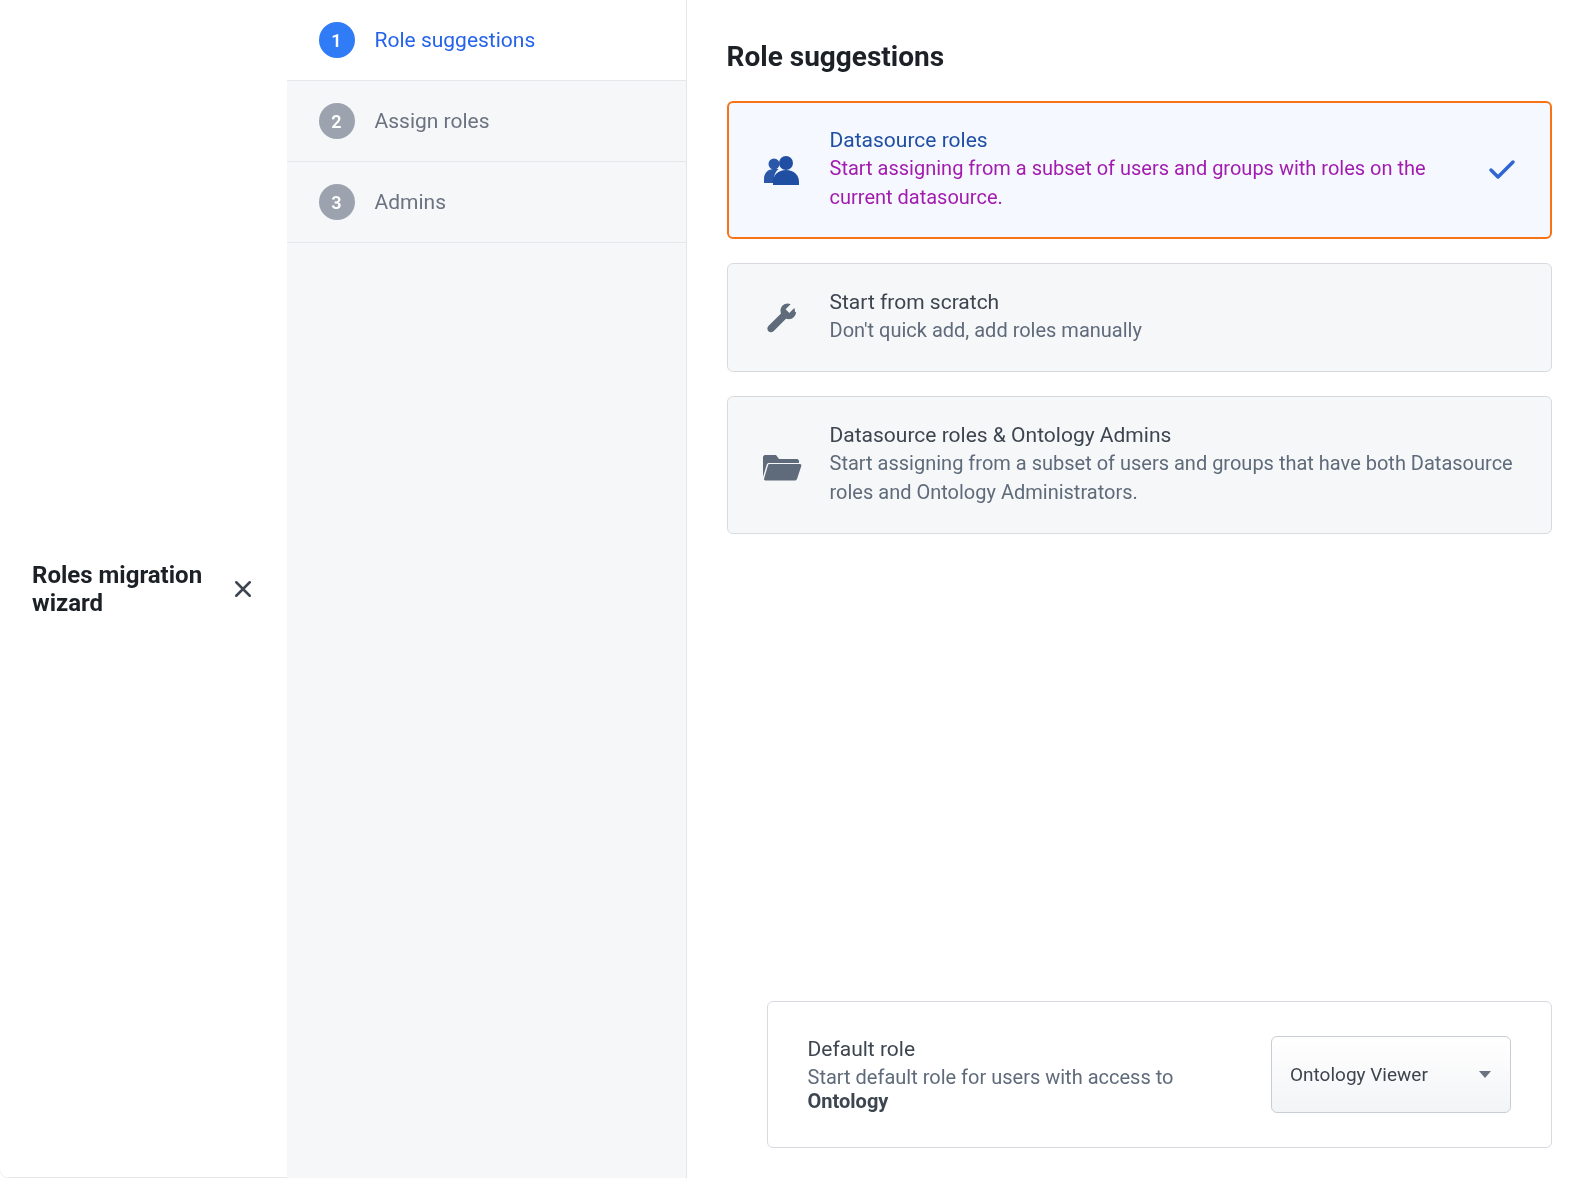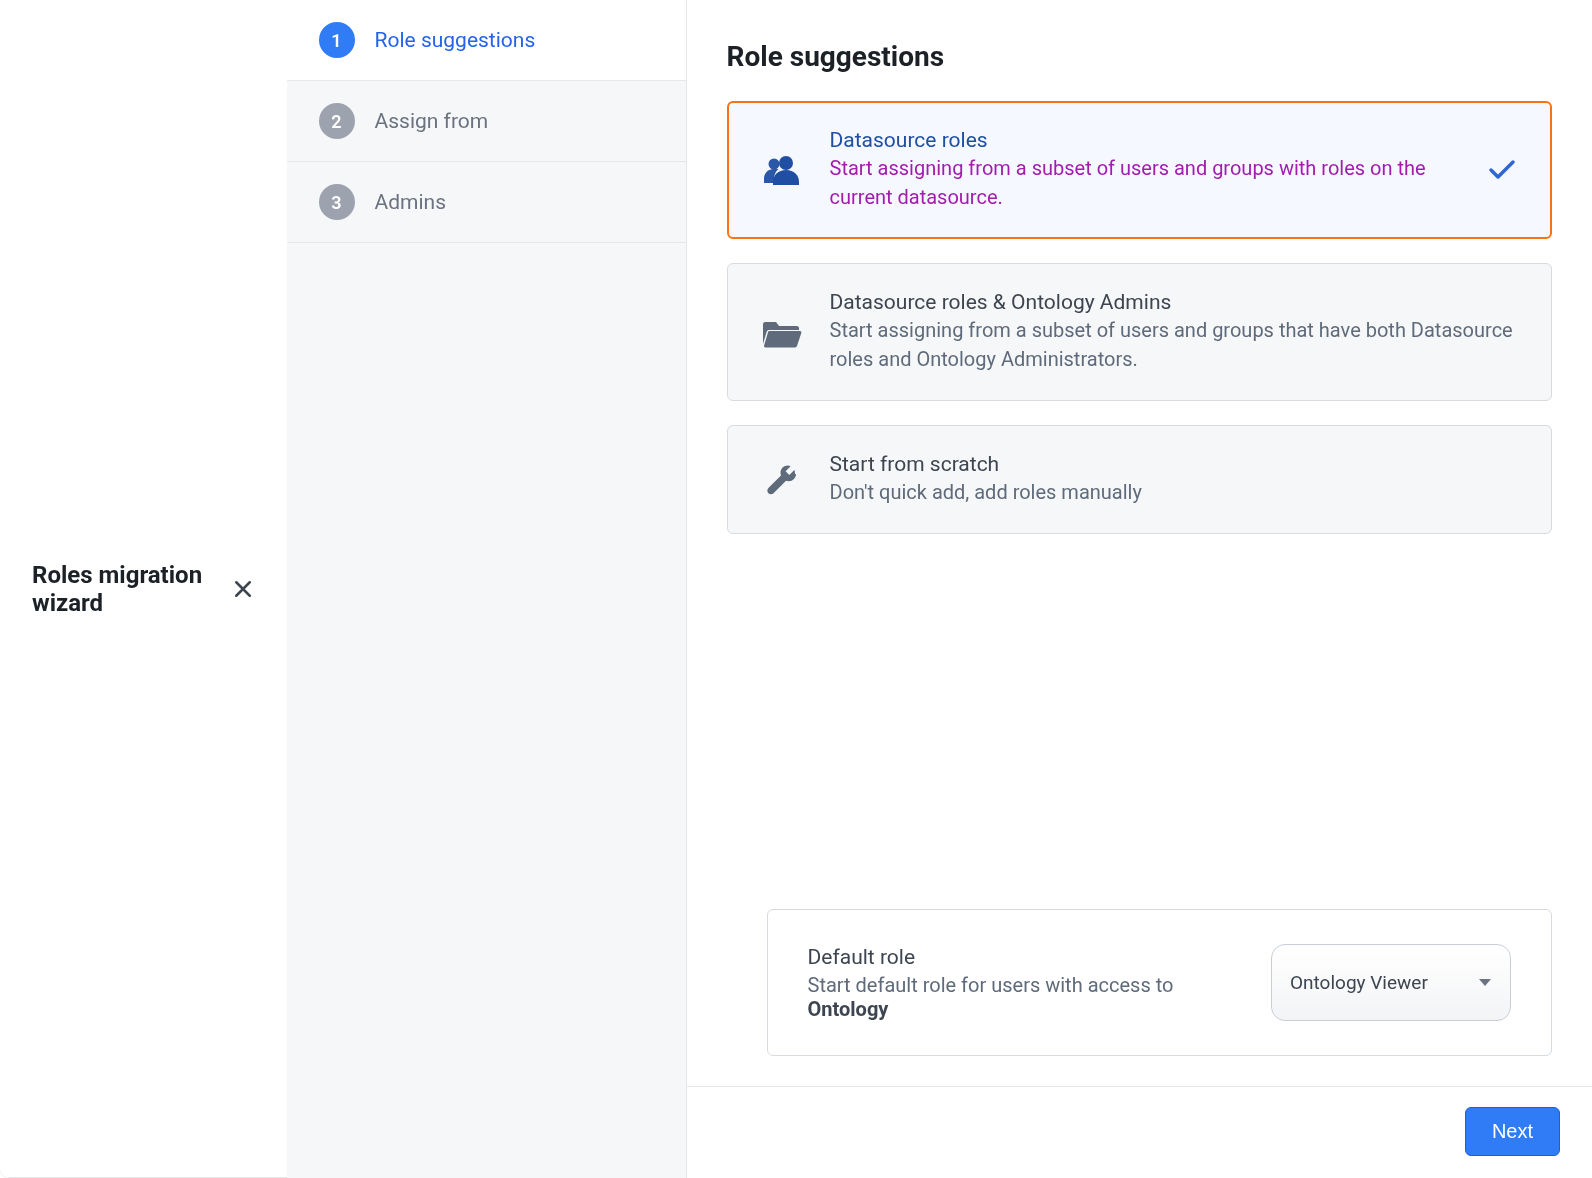--- a/index.html
+++ b/index.html
@@ -189,21 +189,21 @@
     color: #5f6b7a;
   }
   .default-role .dr-desc b { color: #3d4550; font-weight: 700; }
 
   .select {
     display: flex;
     align-items: center;
     gap: 14px;
     padding: 26px 18px;
     border: 1px solid #c9ced6;
-    border-radius: 14px;
+    border-radius: 6px;
     background: linear-gradient(#ffffff,#f3f4f6);
     color: #3d4550;
     font-size: 19px;
     cursor: pointer;
     min-width: 240px;
     justify-content: space-between;
   }
   .select .caret { color: #6b7280; }
 
   
@@ -244,21 +244,21 @@
 
   <div class="modal-body">
 
     <div class="sidebar">
       <div class="step active">
         <div class="step-number">1</div>
         <div class="step-label">Role suggestions</div>
       </div>
       <div class="step">
         <div class="step-number">2</div>
-        <div class="step-label">Assign from</div>
+        <div class="step-label">Assign roles</div>
       </div>
       <div class="step">
         <div class="step-number">3</div>
         <div class="step-label">Admins</div>
       </div>
     </div>
 
     <div class="content">
       <div class="content-scroll">
         <div class="content-title">Role suggestions</div>
@@ -280,41 +280,41 @@
             </div>
             <div class="check">
               <svg width="28" height="22" viewBox="0 0 28 22">
                   <path d="M3 11 L10 18 L25 3" stroke="currentColor" stroke-width="3.5" fill="none" stroke-linecap="round" stroke-linejoin="round"></path>
                 </svg>
             </div>
           </div>
 
           <div class="option-card">
             <div class="icon">
+              <svg width="34" height="34" viewBox="0 0 34 34" fill="currentColor">
+                <path d="M30 8c0 4-3.2 7.2-7.2 7.2-1 0-1.9-.2-2.8-.5L7.5 27.2c-1.4 1.4-3.7 1.4-5.1 0s-1.4-3.7 0-5.1L15 9.6c-.3-.9-.5-1.8-.5-2.8C14.5 2.8 17.7-.4 21.7-.4c1 0 2 .2 2.9.6l-5 5 3.7 3.7 5-5c.4.9.7 1.9.7 4.1z" transform="translate(1,3)"></path>
+              </svg>
+            </div>
+            <div class="text">
+              <div class="o-title">Start from scratch</div>
+              <div class="o-desc">Don't quick add, add roles manually</div>
+            </div>
+
+          </div>
+
+          <div class="option-card">
+            <div class="icon">
               <svg width="40" height="32" viewBox="0 0 40 32" fill="currentColor">
                 <path d="M3 6h11l3 4h18c1 0 2 1 2 2v2H7c-1 0-2 .7-2.3 1.7L1 28V8c0-1 1-2 2-2z"></path>
                 <path d="M7 15h31c1 0 1.6 1 1.3 1.9L35 30c-.3.9-1.2 1.5-2.2 1.5H3.5c-1 0-1.7-1-1.4-2L6 16.3C6.2 15.5 6.9 15 7 15z"></path>
               </svg>
             </div>
             <div class="text">
               <div class="o-title">Datasource roles &amp; Ontology Admins</div>
               <div class="o-desc">Start assigning from a subset of users and groups that have both Datasource roles and Ontology Administrators.</div>
-            </div>
-
-          </div>
-
-          <div class="option-card">
-            <div class="icon">
-              <svg width="34" height="34" viewBox="0 0 34 34" fill="currentColor">
-                <path d="M30 8c0 4-3.2 7.2-7.2 7.2-1 0-1.9-.2-2.8-.5L7.5 27.2c-1.4 1.4-3.7 1.4-5.1 0s-1.4-3.7 0-5.1L15 9.6c-.3-.9-.5-1.8-.5-2.8C14.5 2.8 17.7-.4 21.7-.4c1 0 2 .2 2.9.6l-5 5 3.7 3.7 5-5c.4.9.7 1.9.7 4.1z" transform="translate(1,3)"></path>
-              </svg>
-            </div>
-            <div class="text">
-              <div class="o-title">Start from scratch</div>
-              <div class="o-desc">Don't quick add, add roles manually</div>
             </div>
 
           </div>
 
         </div>
 
         <div class="spacer"></div>
 
         <div class="default-role">
           <div>
@@ -328,19 +328,16 @@
             <span class="caret">
               <svg width="14" height="10" viewBox="0 0 14 10">
                   <path d="M1 1 L7 8 L13 1" fill="currentColor"></path>
                 </svg>
             </span>
           </div>
         </div>
 
       </div>
 
-      <div class="footer">
-        <button class="next-btn">Next</button>
-      </div>
     </div>
 
   </div>
 </div>
 
 </body></html>

